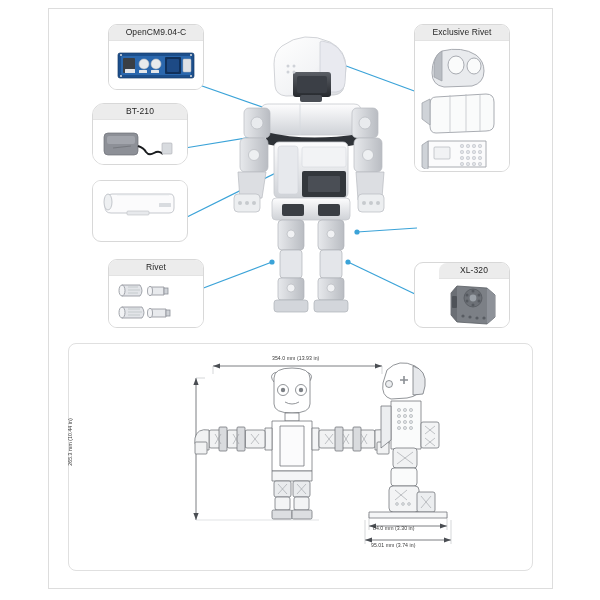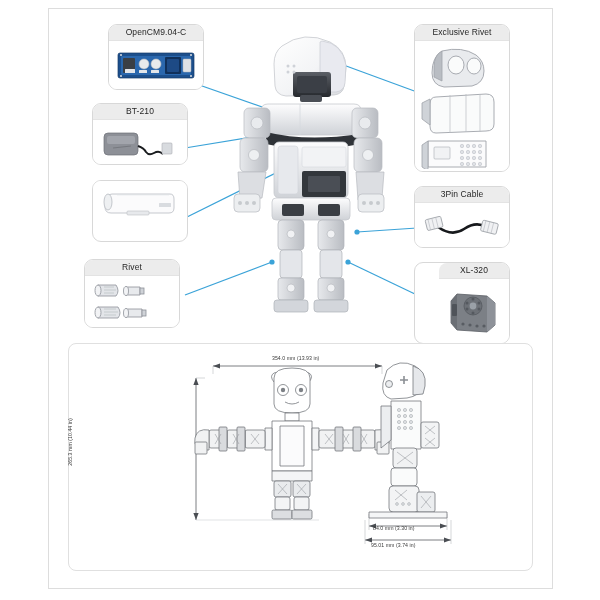--- a/index.html
+++ b/index.html
@@ -245,21 +245,21 @@
         <rect x="22" y="21" width="8" height="3" rx="0.5" fill="#e3e6ea"></rect>
         <rect x="34" y="21" width="8" height="3" rx="0.5" fill="#e3e6ea"></rect>
         <circle cx="4" cy="6" r="1.1" fill="#cfd4da"></circle>
           <circle cx="74" cy="6" r="1.1" fill="#cfd4da"></circle>
         <circle cx="4" cy="27" r="1.1" fill="#cfd4da"></circle>
           <circle cx="74" cy="27" r="1.1" fill="#cfd4da"></circle>
       </svg>
     </div>
   </div>
 
-  <div class="card" style="left:92px;top:103px;width:96px;height:62px;">
+  <div class="card" style="left:92px;top:103px;width:96px;height:62px;border-radius:12px;">
     <div class="card-head">BT-210</div>
     <div class="card-body">
       <svg width="82" height="34" viewBox="0 0 82 34">
         <rect x="5" y="7" width="34" height="22" rx="4" fill="#8d9097" stroke="#6d7077" stroke-width="0.7"></rect>
         <rect x="8" y="10" width="28" height="8" rx="2" fill="#a2a5ac"></rect>
         <path d="M14 22 l18 -2" stroke="#76797f" stroke-width="1.2"></path>
         <path d="M39 20 q6 2 8 6 q3 4 8 1 q5 -3 9 1" stroke="#1a1c1f" stroke-width="2" fill="none"></path>
         <rect x="63" y="17" width="10" height="11" rx="1" fill="#e4e6ea" stroke="#a9acb2" stroke-width="0.6"></rect>
         <path d="M64 17 l0 11 M66 17 l0 11 M68 17 l0 11 M70 17 l0 11 M72 17 l0 11" stroke="#b6b9bf" stroke-width="0.5"></path>
       </svg>
@@ -271,21 +271,21 @@
       <svg width="82" height="32" viewBox="0 0 82 32">
         <path d="M6 10 q2 -4 7 -4 l58 0 q4 0 4 5 l0 9 q0 5 -5 5 l-58 0 q-6 0 -6 -6z" fill="#fbfbfc" stroke="#b8bbc1" stroke-width="0.8"></path>
         <ellipse cx="9" cy="14" rx="4" ry="8" fill="#eef0f2" stroke="#b8bbc1" stroke-width="0.8"></ellipse>
         <rect x="28" y="23" width="22" height="4" rx="1" fill="#e7e9ec" stroke="#bcbfc5" stroke-width="0.6"></rect>
         <rect x="60" y="15" width="12" height="4" rx="0.5" fill="#d9dce0"></rect>
         <path d="M18 7 l52 0" stroke="#dfe2e6" stroke-width="0.6"></path>
       </svg>
     </div>
   </div>
 
-  <div class="card" style="left:84px;top:259px;width:96px;height:69px;">
+  <div class="card" style="left:108px;top:259px;width:96px;height:69px;">
     <div class="card-head">Rivet</div>
     <div class="card-body">
       <svg width="84" height="46" viewBox="0 0 84 46">
         <g stroke="#8d9198" stroke-width="0.8" fill="#e3e5e9">
           <path d="M8 6 q-4 5 0 11 l18 0 q4 -5 0 -11z"></path>
           <ellipse cx="8" cy="11.5" rx="3" ry="5.5" fill="#f2f3f5"></ellipse>
           <path d="M14 8 l10 0 M14 11 l12 0 M14 14 l10 0" stroke="#b4b8bd" stroke-width="0.6"></path>
           <path d="M36 8 l0 8 l14 0 l0 -8z" fill="#e8eaed"></path>
           <rect x="50" y="9" width="4" height="6" fill="#cfd2d7"></rect>
           <ellipse cx="36" cy="12" rx="2.5" ry="4.5" fill="#f3f4f6"></ellipse>
@@ -340,38 +340,22 @@
               <circle cx="48" cy="27" r="1.7"></circle>
               <circle cx="54" cy="27" r="1.7"></circle>
               <circle cx="60" cy="27" r="1.7"></circle>
           </g>
           <rect x="14" y="10" width="16" height="12" rx="1" fill="#f1f2f4" stroke="#a8acb2" stroke-width="0.6"></rect>
         </g>
       </svg>
     </div>
   </div>
 
-  <div class="card" style="left:414px;top:186px;width:96px;height:62px;">
-    <div class="card-head">3Pin Cable</div>
-    <div class="card-body">
-      <svg width="82" height="34" viewBox="0 0 82 34">
-        <path d="M17 18 q14 10 26 2 q12 -8 22 -2" stroke="#17191c" stroke-width="2.6" fill="none" stroke-linecap="round"></path>
-        <g transform="translate(4,11) rotate(-14)">
-          <rect x="0" y="0" width="16" height="11" rx="1.5" fill="#f0f1f3" stroke="#9a9ea4" stroke-width="0.8"></rect>
-          <path d="M3 0 l0 11 M7 0 l0 11 M11 0 l0 11" stroke="#b7bac0" stroke-width="0.6"></path>
-        </g>
-        <g transform="translate(62,11) rotate(14)">
-          <rect x="0" y="0" width="16" height="11" rx="1.5" fill="#f0f1f3" stroke="#9a9ea4" stroke-width="0.8"></rect>
-          <path d="M3 0 l0 11 M7 0 l0 11 M11 0 l0 11" stroke="#b7bac0" stroke-width="0.6"></path>
-        </g>
-      </svg>
-    </div>
-  </div>
-
-  <div class="card" style="left:414px;top:262px;width:96px;height:82px;padding-left:24px;">
+
+  <div class="card" style="left:414px;top:262px;width:96px;height:66px;padding-left:24px;">
     <div class="card-head">XL-320</div>
     <div class="card-body">
       <svg width="62" height="44" viewBox="0 0 62 44">
         <path d="M14 4 l30 2 l8 7 l0 22 l-8 7 l-30 -2 l-6 -7 l0 -22z" fill="#7c8086" stroke="#5a5e64" stroke-width="0.8"></path>
         <path d="M14 4 l-6 7 l0 22 l6 7z" fill="#6b6f75"></path>
         <path d="M44 6 l8 7 l0 22 l-8 7z" fill="#8e9299"></path>
         <circle cx="30" cy="16" r="9" fill="#6d7177" stroke="#55595f" stroke-width="0.8"></circle>
         <circle cx="30" cy="16" r="3.4" fill="#9aa0a7"></circle>
         <g fill="#55595f">
           <circle cx="30" cy="9" r="1.5"></circle>

